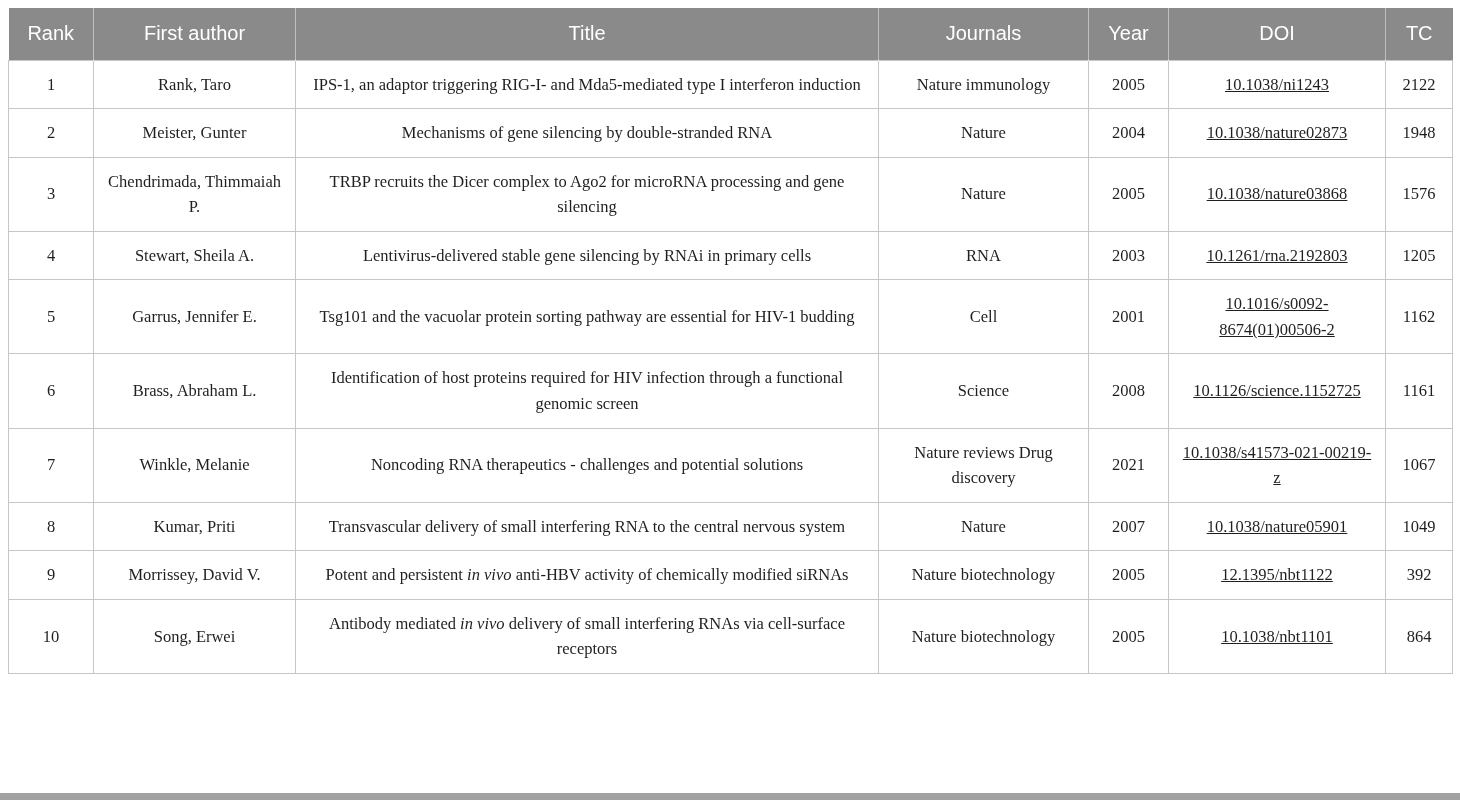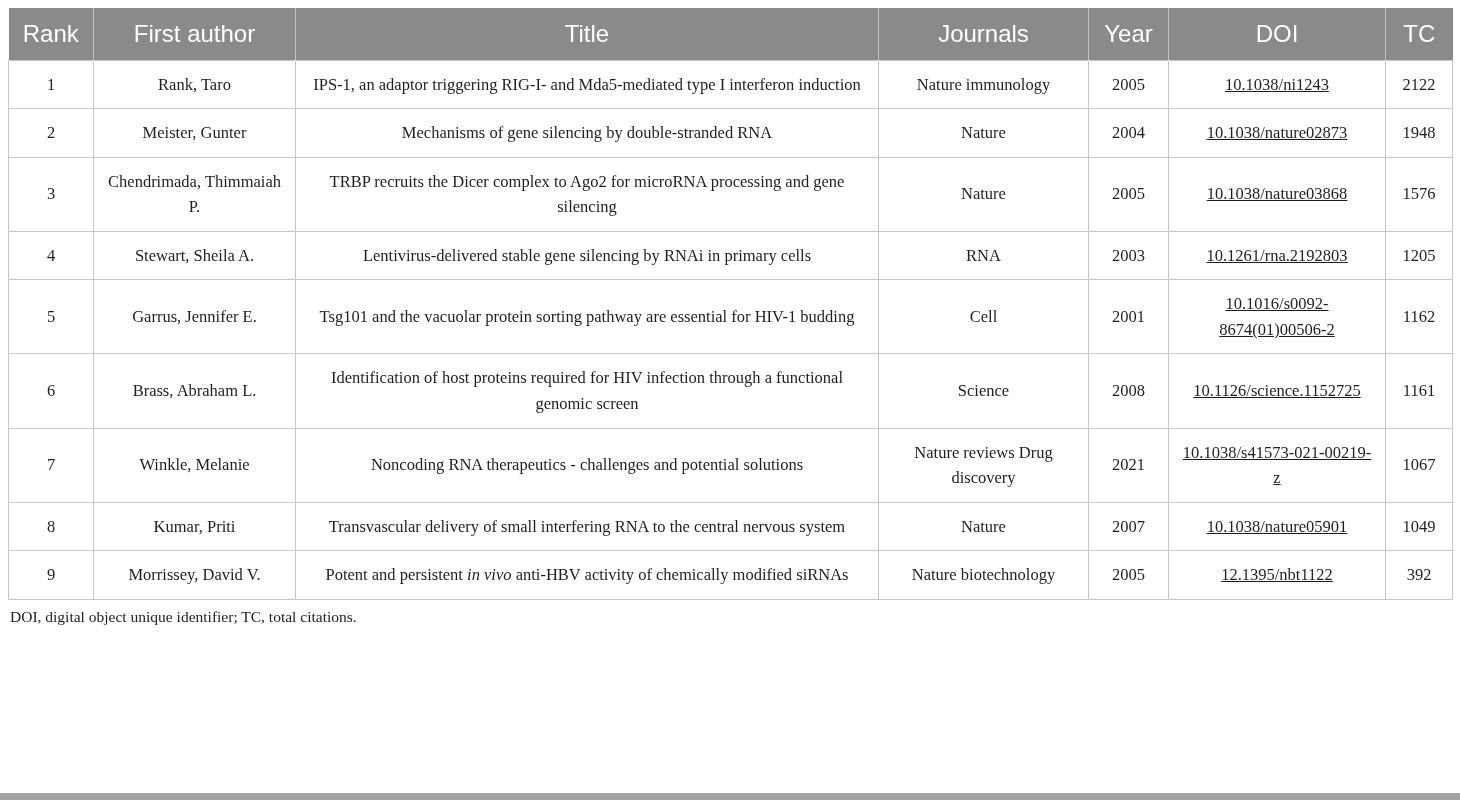--- a/index.html
+++ b/index.html
@@ -24,21 +24,21 @@
   .col-journal { width: 210px; }
   .col-year    { width: 80px; }
   .col-doi     { width: 217px; }
   .col-tc      { width: 67px; }
 
   thead th {
     background: #8a8a8a;
     color: #ffffff;
     font-family: "Liberation Sans", sans-serif;
     font-weight: 400;
-    font-size: 24px;
+    font-size: 20px;
     height: 52px;
     text-align: center;
     vertical-align: middle;
     border-right: 1px solid rgba(255,255,255,0.45);
     padding: 0 6px;
   }
   thead th:last-child { border-right: none; }
 
   tbody td {
     border: 1px solid #c6c6c6;
@@ -179,21 +179,29 @@
       <tr>
         <td class="c-rank">9</td>
         <td class="c-author">Morrissey, David V.</td>
         <td class="c-title"><span>Potent and persistent </span><em>in vivo</em><span> anti-HBV activity of chemically modified siRNAs</span></td>
         <td class="c-journal">Nature biotechnology</td>
         <td class="c-year">2005</td>
         <td class="c-doi">12.1395/nbt1122</td>
         <td class="c-tc">392</td>
       </tr>
 
+      <tr>
+        <td class="c-rank">10</td>
+        <td class="c-author">Song, Erwei</td>
+        <td class="c-title"><span>Antibody mediated </span><em>in vivo</em><span> delivery of small interfering RNAs via cell-surface receptors</span></td>
+        <td class="c-journal">Nature biotechnology</td>
+        <td class="c-year">2005</td>
+        <td class="c-doi">10.1038/nbt1101</td>
+        <td class="c-tc">864</td>
+      </tr>
 
     </tbody>
   </table>
 
-  <div class="footnote">DOI, digital object unique identifier; TC, total citations.</div>
 
   <div class="bottom-strip"></div>
 
 </div>
 
 </body></html>

